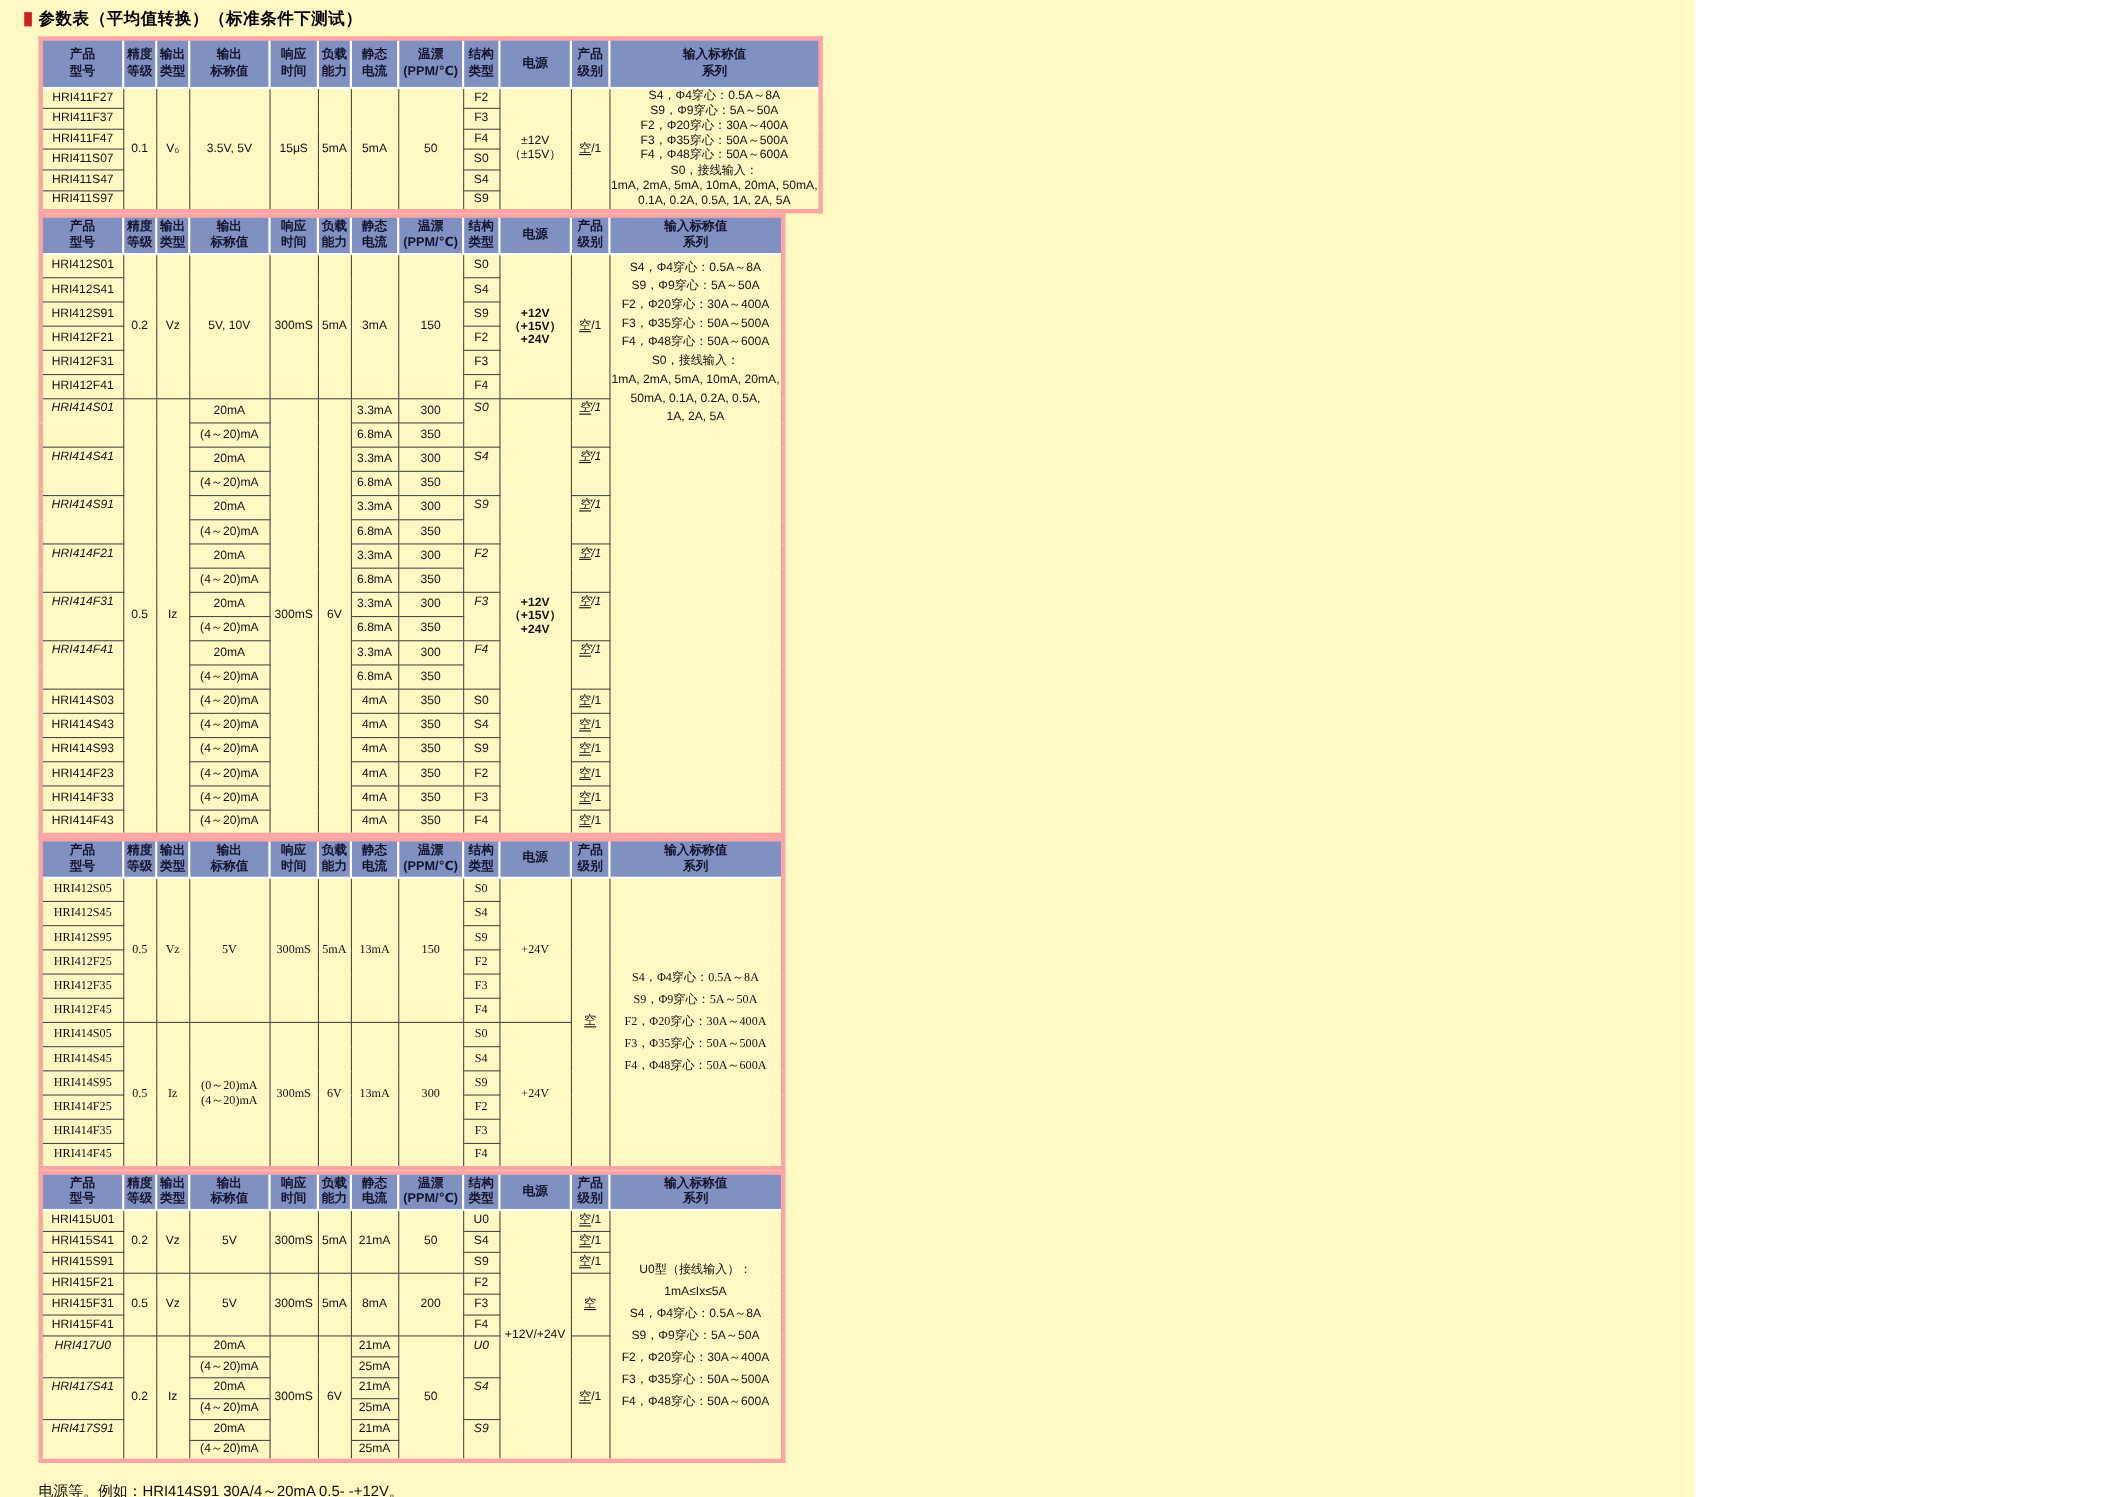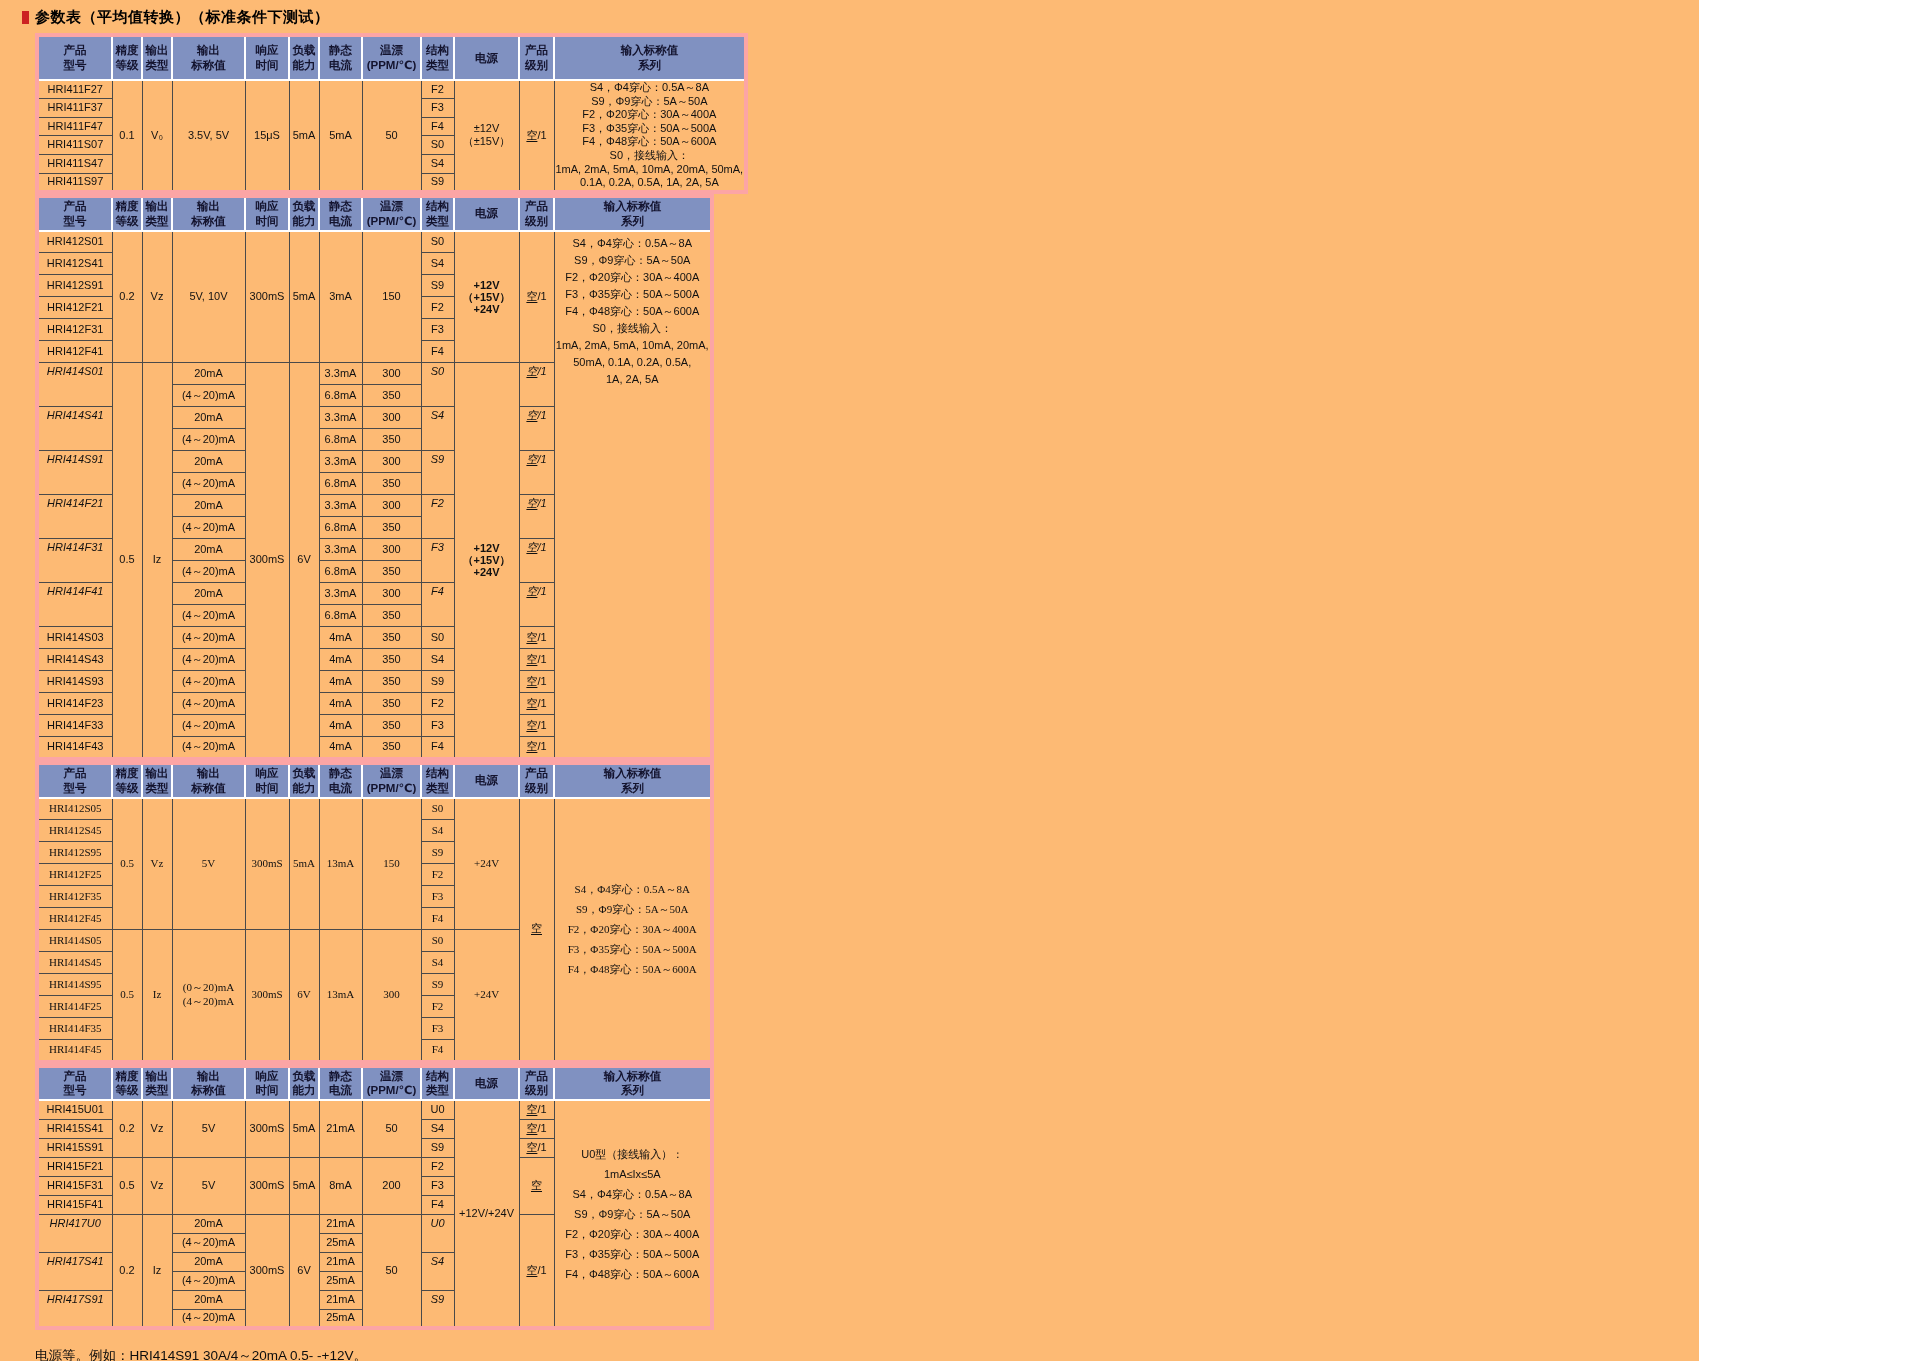--- a/index.html
+++ b/index.html
@@ -1,17 +1,17 @@
 <!DOCTYPE html>
 <html><head>
 <meta charset="utf-8">
 <style>
   html,body{margin:0;padding:0;background:#ffffff;}
   body{width:1920px;height:1361px;font-family:"Liberation Sans","DejaVu Sans",sans-serif;color:#1a1a1a;}
-  .page{position:relative;width:1699px;height:1361px;background:#fdba74;overflow:hidden;}
+  .page{position:relative;width:1540px;height:1361px;background:#fef9c3;overflow:hidden;}
   .red-marker{position:absolute;left:22px;top:11px;width:7px;height:13px;background:#cc2222;}
   .content{position:absolute;left:35px;top:8px;}
   .title{font-size:15px;font-weight:bold;color:#000;margin:0 0 6px 0;letter-spacing:0.5px;}
   table.ptable{border-collapse:collapse;table-layout:fixed;border:4px solid #fca5a5;}
   .ptable th{background:#8091c1;color:#13132e;font-weight:bold;font-size:11.5px;border:2px solid #ffffff;line-height:1.3;padding:1px;text-align:center;vertical-align:middle;}
   .ptable td{border:1px solid #4a4a4a;font-size:11px;text-align:center;vertical-align:middle;padding:0 1px;line-height:1.25;color:#111;}
   .t0 th{height:40px;}
   .t1 th,.t2 th,.t3 th{height:27px;}
   .t0 tbody tr{height:18px;}
   .t1 tbody tr{height:22px;margin-top:43px;}

